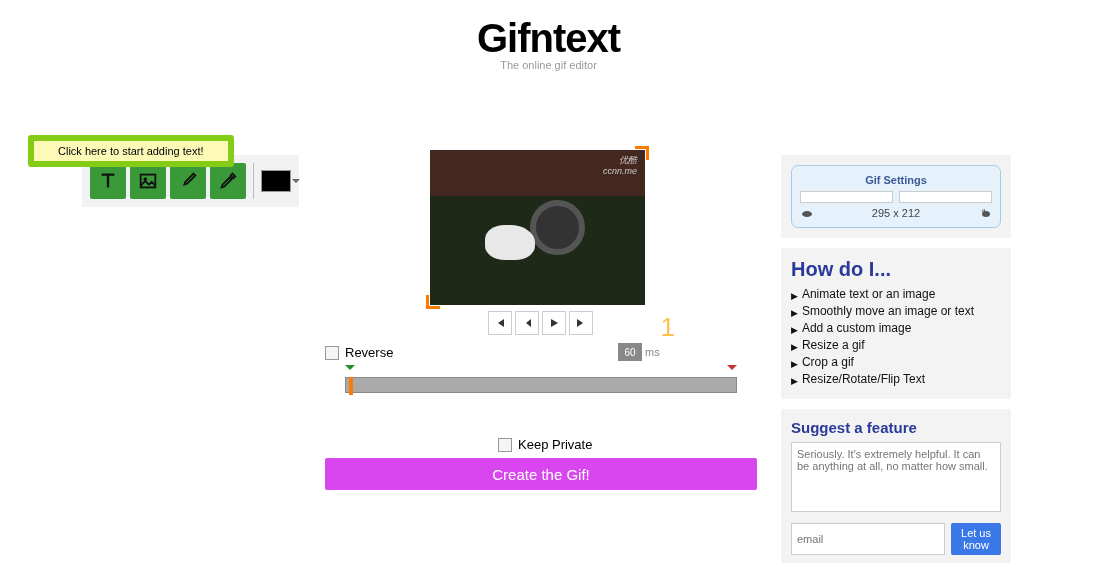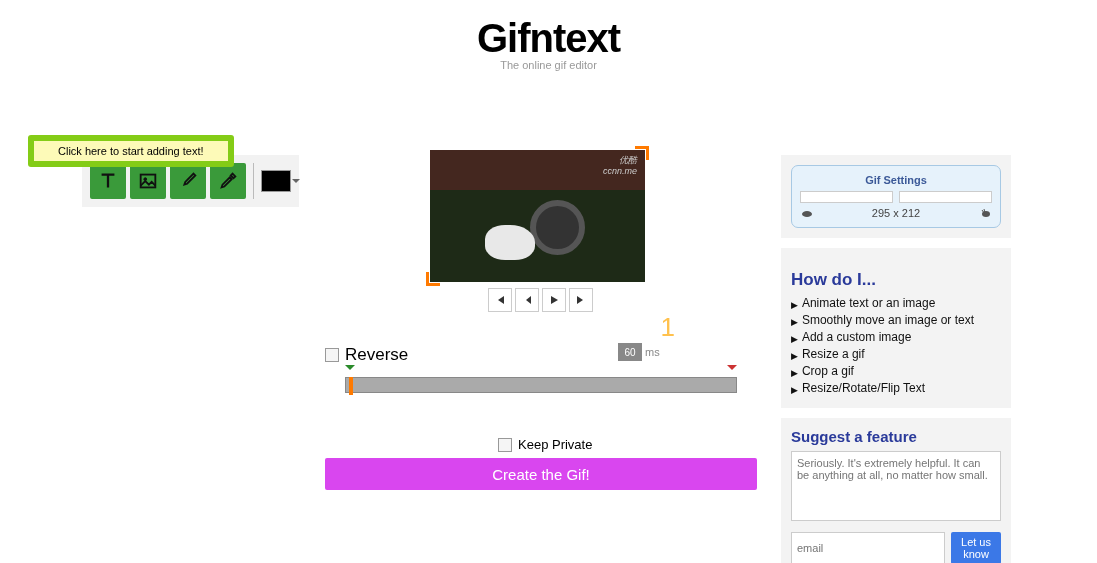--- a/index.html
+++ b/index.html
@@ -27,41 +27,41 @@
 .tool-btn svg { stroke: #111; fill: none; }
 .divider { width: 1px; background: #bbb; margin: 0 3px; }
 .color-picker {
   width: 30px; height: 22px; background: #000; border: 1px solid #999;
   display: flex; align-items: center; position: relative; margin-top: 7px;
 }
 .color-picker::after { content: ""; position: absolute; right: -10px; top: 8px; border: 4px solid transparent; border-top-color: #666; }
 
 .canvas-area { position: absolute; top: 150px; left: 430px; width: 220px; }
 .gif-frame {
-  width: 215px; height: 132px; background: #2a3028;
+  width: 215px; height: 155px; background: #2a3028;
   position: relative; margin-bottom: 6px;
 }
 .crop-mark { position: absolute; width: 14px; height: 14px; }
 .crop-mark.tr { top: -4px; right: -4px; border-top: 3px solid #ff7a00; border-right: 3px solid #ff7a00; }
 .crop-mark.bl { bottom: -4px; left: -4px; border-bottom: 3px solid #ff7a00; border-left: 3px solid #ff7a00; }
 .gif-content { position: absolute; inset: 0; background: linear-gradient(180deg,#44271f 0%,#44271f 30%,#1e2a17 30%,#1e2a17 100%); }
 .gif-sheep { position: absolute; left: 55px; top: 75px; width: 50px; height: 35px; background: #e8e8e8; border-radius: 40% 50% 40% 40%; }
 .gif-wheel { position: absolute; right: 60px; top: 50px; width: 55px; height: 55px; border: 6px solid #555; border-radius: 50%; background: #333; }
 .gif-wm1 { position: absolute; top: 4px; right: 8px; color: #ccc; font-size: 9px; font-style: italic; }
 .gif-wm2 { position: absolute; top: 16px; right: 8px; color: #ccc; font-size: 9px; font-style: italic; }
 
 .playback { display: flex; justify-content: center; gap: 3px; }
 .play-btn {
   width: 24px; height: 24px; background: #fff; border: 1px solid #ccc;
   display: flex; align-items: center; justify-content: center; cursor: pointer;
 }
 .play-btn svg { fill: #333; }
 .frame-num { position: absolute; right: -25px; top: 162px; font-size: 26px; color: #ffc14d; font-weight: 300; }
 
-.reverse-row { position: absolute; top: 345px; left: 325px; display: flex; align-items: center; gap: 6px; font-size: 17px; }
+.reverse-row { position: absolute; top: 345px; left: 325px; display: flex; align-items: center; gap: 6px; font-size: 13px; }
 .checkbox { width: 14px; height: 14px; border: 1px solid #999; background: #f5f5f5; }
 
 .delay-row { position: absolute; top: 343px; left: 618px; display: flex; align-items: center; gap: 3px; font-size: 11px; color: #888; }
 .delay-input { width: 24px; height: 18px; background: #888; color: #fff; text-align: center; font-size: 10px; border: none; }
 
 .marker-row { position: absolute; top: 365px; left: 345px; width: 392px; height: 10px; }
 .marker-green { position: absolute; left: 0; top: 0; border: 5px solid transparent; border-top-color: #2a8a2a; }
 .marker-red { position: absolute; right: 0; top: 0; border: 5px solid transparent; border-top-color: #c33; }
 
 .timeline { position: absolute; top: 377px; left: 345px; width: 392px; height: 16px; background: #aaa; border: 1px solid #888; }
@@ -79,21 +79,21 @@
 .panel { background: #f3f3f3; padding: 10px; margin-bottom: 10px; font-size: 12px; }
 
 .gif-settings { background: #e6f2fb; border: 1px solid #a7c9e4; padding: 8px; border-radius: 7px; }
 .settings-title { text-align: center; color: #3b5998; font-size: 11px; font-weight: bold; margin-bottom: 5px; }
 .sliders { display: flex; gap: 6px; margin-bottom: 4px; }
 .slider { flex: 1; height: 12px; background: #fff; border: 1px solid #ccc; }
 .dims-row { display: flex; align-items: center; justify-content: space-between; }
 .dims { font-size: 11px; color: #444; }
 .turtle, .rabbit { width: 14px; height: 10px; }
 
-.howdo-title { color: #2a3a9a; font-weight: bold; font-size: 17px; margin-bottom: 6px; margin-top: 12px; }
+.howdo-title { color: #2a3a9a; font-weight: bold; font-size: 20px; margin-bottom: 6px; }
 .howdo-item { display: flex; align-items: flex-end; gap: 4px; font-size: 12px; font-weight: normal; color: #111; margin: 3px 0; cursor: pointer; }
 .howdo-item::before { content: "▶"; font-size: 9px; }
 
 .suggest-title { color: #2a3a9a; font-weight: bold; font-size: 15px; margin-bottom: 6px; }
 .suggest-text { width: 100%; height: 70px; border: 1px solid #ccc; padding: 5px; font-size: 11px; color: #888; resize: none; font-family: Arial; }
 .suggest-row { display: flex; justify-content: space-between; margin-top: 8px; gap: 6px; }
 .email-input { flex: 1; border: 1px solid #ccc; padding: 3px 5px; font-size: 11px; color: #888; }
 .let-us-btn { background: #3b78e7; color: #fff; border: none; padding: 4px 8px; font-size: 11px; cursor: pointer; border-radius: 2px; }
 </style>
 </head>

